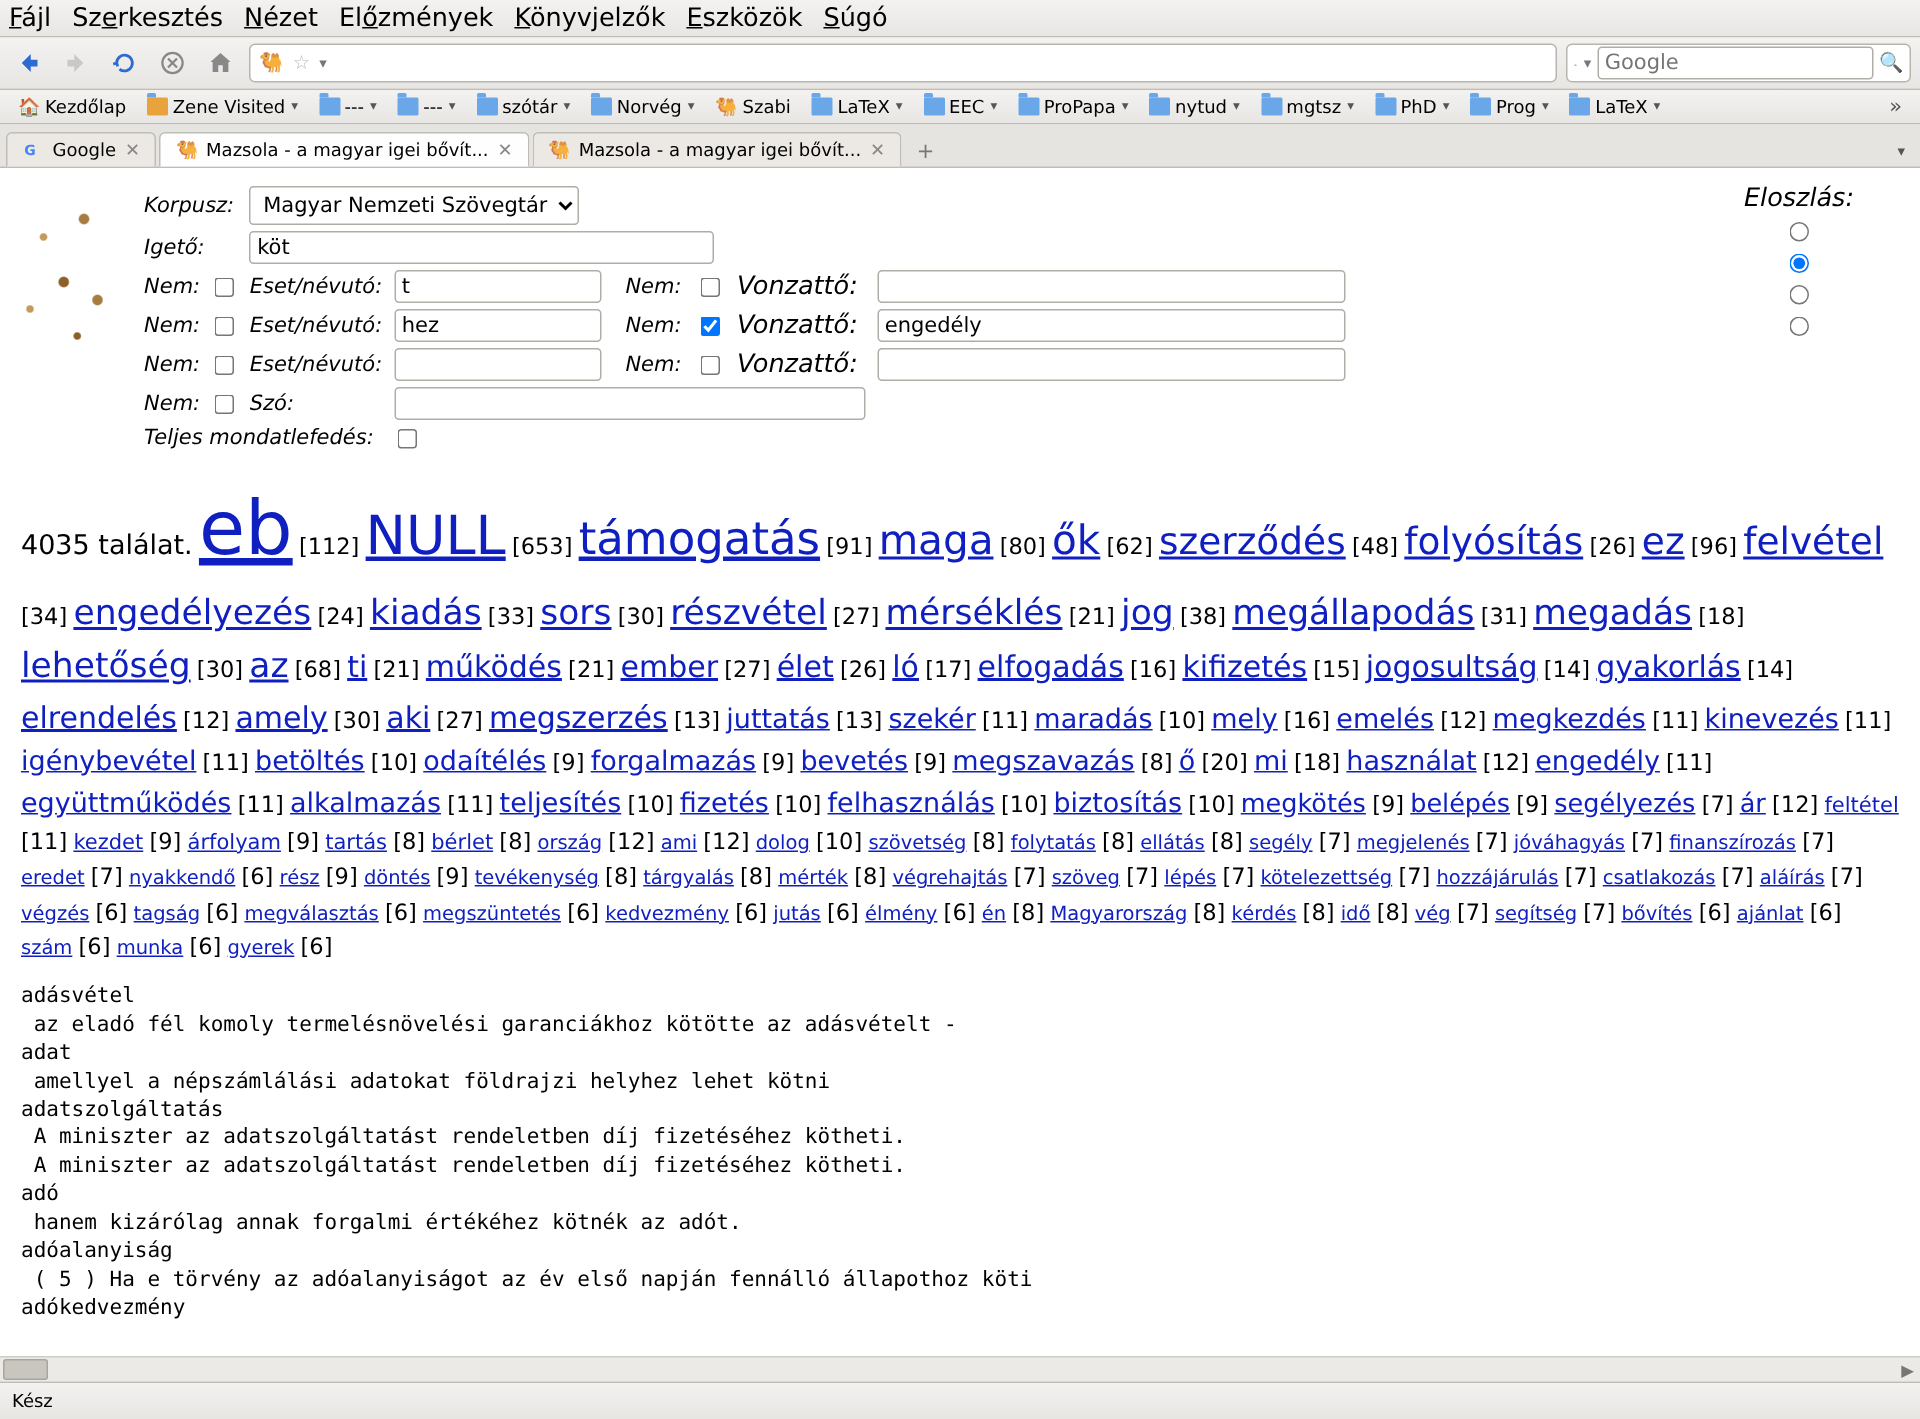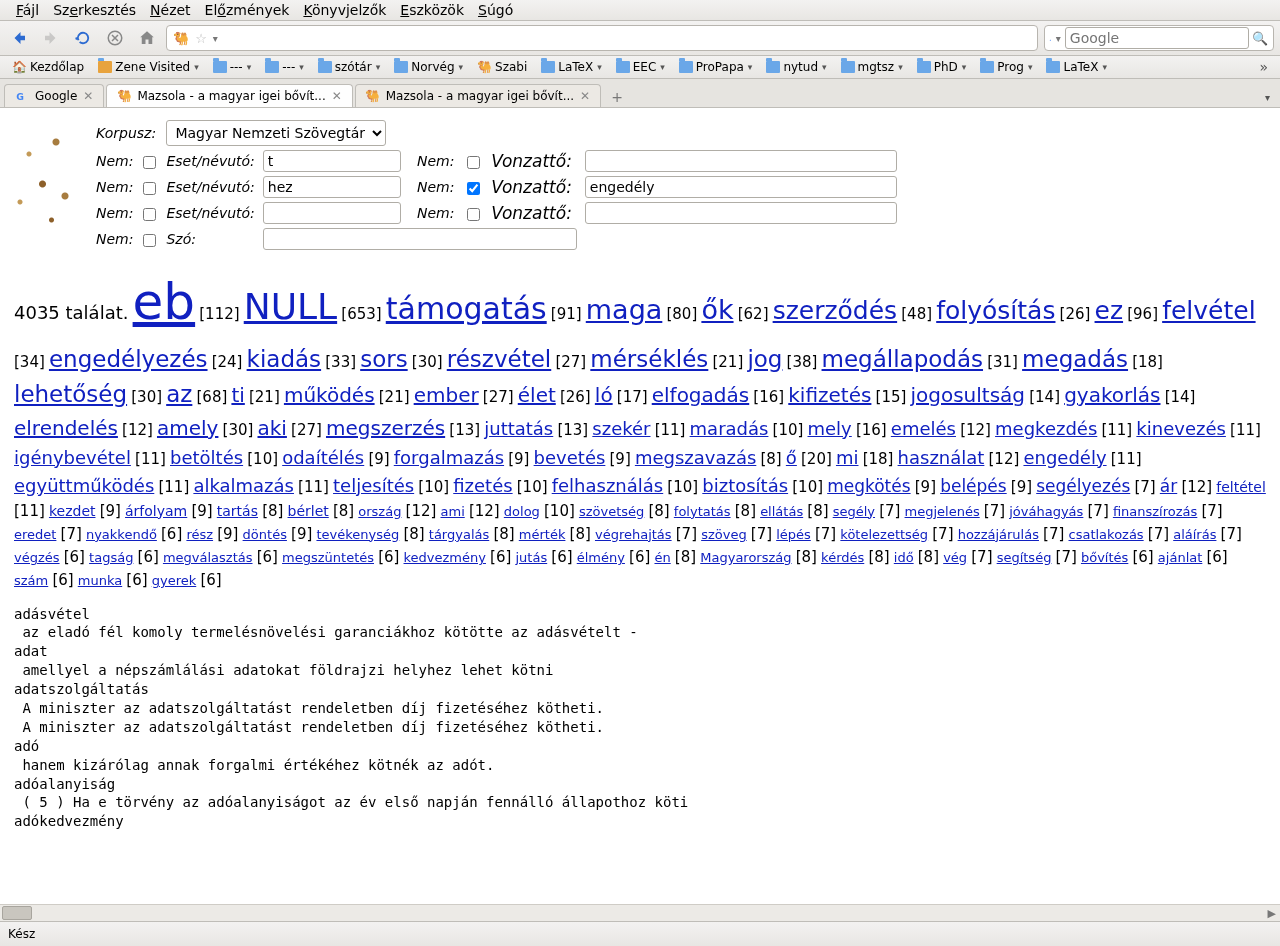--- a/index.html
+++ b/index.html
@@ -1,18 +1,18 @@
 <!DOCTYPE html>
 <html><head>
 <meta charset="utf-8">
 <style>
 html,body{margin:0;padding:0;font-family:"DejaVu Sans","Liberation Sans",sans-serif;font-size:13px;color:#000;background:#fff;height:100%}
 body{display:flex;flex-direction:column;height:946px;width:1280px;overflow:hidden}
 
-.menubar{background:linear-gradient(#f3f2f1,#e8e6e3);border-bottom:1px solid #bfbdb8;display:flex;padding:2px 16px;font-size:14px}
+.menubar{background:linear-gradient(#f3f2f1,#e8e6e3);border-bottom:1px solid #bfbdb8;display:flex;padding:2px 6px;font-size:17px}
 .menubar span{margin-right:14px;cursor:default}
 .menubar span u{text-decoration:underline}
 .toolbar{background:linear-gradient(#f3f2f1,#e8e6e3);border-bottom:1px solid #bfbdb8;display:flex;align-items:center;padding:4px 6px;gap:6px}
 .tbtn{width:26px;height:26px;display:flex;align-items:center;justify-content:center;border-radius:3px;color:#555}
 .tbtn svg{width:18px;height:18px}
 .tbtn.muted{opacity:.35}
 .urlbox{flex:1;display:flex;align-items:center;border:1px solid #b8b5af;border-radius:4px;background:#fff;height:24px;padding:0 6px;gap:6px}
 .urlbox input{flex:1;border:none;outline:none;font-size:13px}
 .searchbox{width:220px;display:flex;align-items:center;border:1px solid #b8b5af;border-radius:4px;background:#fff;height:24px;padding:0 4px;gap:4px}
 .searchbox input{flex:1;border:none;outline:none;font-size:13px}
@@ -226,20 +226,24 @@
     <div class="raisins"></div>
 
     <table class="frm">
       <tbody>
           <tr>
         <td colspan="2">Korpusz:</td>
         <td colspan="5" class="ni">
           <select><option>Magyar Nemzeti Szövegtár</option></select>
         </td>
       </tr>
+      <tr>
+        <td colspan="2">Igető:</td>
+        <td colspan="5" class="ni"><input class="igetoin" type="text" value="köt" style=""></td>
+      </tr>
       </tbody>
         <tbody id="rows">
           <tr>
             <td>Nem:</td>
             <td class="ni"><input type="checkbox" style=""></td>
             <td>Eset/névutó:</td>
             <td class="ni"><input class="casein" type="text" value="t" style=""></td>
             <td>Nem:</td>
             <td class="ni"><input type="checkbox" style=""></td>
             <td style="font-size:17px">Vonzattő:</td>
@@ -266,23 +270,36 @@
             <td class="ni"><input class="vonzin" type="text" value="" style=""></td>
           </tr>
         </tbody>
       <tbody>
           <tr>
         <td>Nem:</td>
         <td class="ni"><input type="checkbox" style=""></td>
         <td>Szó:</td>
         <td colspan="4" class="ni"><input class="szoin" type="text" style=""></td>
       </tr>
+      <tr>
+        <td colspan="3">Teljes mondatlefedés:</td>
+        <td colspan="4" class="ni"><input type="checkbox" style=""></td>
+      </tr>
     </tbody>
       </table>
 
+    <div class="eloszlas">
+      <div>Eloszlás:</div>
+      <div class="radios" id="distradios">
+          <input type="radio" name="dist" style="">
+          <input type="radio" name="dist" checked="" style="">
+          <input type="radio" name="dist" style="">
+          <input type="radio" name="dist" style="">
+        </div>
+    </div>
   </div>
 
   <div class="cloud" id="cloud"><span class="hit">4035 találat.</span> <a href="#" style="font-size:50px">eb</a> <span class="cnt">[112]</span> <a href="#" style="font-size:36px">NULL</a> <span class="cnt">[653]</span> <a href="#" style="font-size:30px">támogatás</a> <span class="cnt">[91]</span> <a href="#" style="font-size:27px">maga</a> <span class="cnt">[80]</span> <a href="#" style="font-size:27px">ők</a> <span class="cnt">[62]</span> <a href="#" style="font-size:25px">szerződés</a> <span class="cnt">[48]</span> <a href="#" style="font-size:25px">folyósítás</a> <span class="cnt">[26]</span> <a href="#" style="font-size:25px">ez</a> <span class="cnt">[96]</span> <a href="#" style="font-size:25px">felvétel</a> <span class="cnt">[34]</span> <a href="#" style="font-size:23px">engedélyezés</a> <span class="cnt">[24]</span> <a href="#" style="font-size:23px">kiadás</a> <span class="cnt">[33]</span> <a href="#" style="font-size:23px">sors</a> <span class="cnt">[30]</span> <a href="#" style="font-size:23px">részvétel</a> <span class="cnt">[27]</span> <a href="#" style="font-size:23px">mérséklés</a> <span class="cnt">[21]</span> <a href="#" style="font-size:23px">jog</a> <span class="cnt">[38]</span> <a href="#" style="font-size:23px">megállapodás</a> <span class="cnt">[31]</span> <a href="#" style="font-size:23px">megadás</a> <span class="cnt">[18]</span> <a href="#" style="font-size:23px">lehetőség</a> <span class="cnt">[30]</span> <a href="#" style="font-size:23px">az</a> <span class="cnt">[68]</span> <a href="#" style="font-size:20px">ti</a> <span class="cnt">[21]</span> <a href="#" style="font-size:20px">működés</a> <span class="cnt">[21]</span> <a href="#" style="font-size:20px">ember</a> <span class="cnt">[27]</span> <a href="#" style="font-size:20px">élet</a> <span class="cnt">[26]</span> <a href="#" style="font-size:20px">ló</a> <span class="cnt">[17]</span> <a href="#" style="font-size:20px">elfogadás</a> <span class="cnt">[16]</span> <a href="#" style="font-size:20px">kifizetés</a> <span class="cnt">[15]</span> <a href="#" style="font-size:20px">jogosultság</a> <span class="cnt">[14]</span> <a href="#" style="font-size:20px">gyakorlás</a> <span class="cnt">[14]</span> <a href="#" style="font-size:20px">elrendelés</a> <span class="cnt">[12]</span> <a href="#" style="font-size:20px">amely</a> <span class="cnt">[30]</span> <a href="#" style="font-size:20px">aki</a> <span class="cnt">[27]</span> <a href="#" style="font-size:20px">megszerzés</a> <span class="cnt">[13]</span> <a href="#" style="font-size:18px">juttatás</a> <span class="cnt">[13]</span> <a href="#" style="font-size:18px">szekér</a> <span class="cnt">[11]</span> <a href="#" style="font-size:18px">maradás</a> <span class="cnt">[10]</span> <a href="#" style="font-size:18px">mely</a> <span class="cnt">[16]</span> <a href="#" style="font-size:18px">emelés</a> <span class="cnt">[12]</span> <a href="#" style="font-size:18px">megkezdés</a> <span class="cnt">[11]</span> <a href="#" style="font-size:18px">kinevezés</a> <span class="cnt">[11]</span> <a href="#" style="font-size:18px">igénybevétel</a> <span class="cnt">[11]</span> <a href="#" style="font-size:18px">betöltés</a> <span class="cnt">[10]</span> <a href="#" style="font-size:18px">odaítélés</a> <span class="cnt">[9]</span> <a href="#" style="font-size:18px">forgalmazás</a> <span class="cnt">[9]</span> <a href="#" style="font-size:18px">bevetés</a> <span class="cnt">[9]</span> <a href="#" style="font-size:18px">megszavazás</a> <span class="cnt">[8]</span> <a href="#" style="font-size:18px">ő</a> <span class="cnt">[20]</span> <a href="#" style="font-size:18px">mi</a> <span class="cnt">[18]</span> <a href="#" style="font-size:18px">használat</a> <span class="cnt">[12]</span> <a href="#" style="font-size:18px">engedély</a> <span class="cnt">[11]</span> <a href="#" style="font-size:18px">együttműködés</a> <span class="cnt">[11]</span> <a href="#" style="font-size:18px">alkalmazás</a> <span class="cnt">[11]</span> <a href="#" style="font-size:18px">teljesítés</a> <span class="cnt">[10]</span> <a href="#" style="font-size:18px">fizetés</a> <span class="cnt">[10]</span> <a href="#" style="font-size:18px">felhasználás</a> <span class="cnt">[10]</span> <a href="#" style="font-size:18px">biztosítás</a> <span class="cnt">[10]</span> <a href="#" style="font-size:17px">megkötés</a> <span class="cnt">[9]</span> <a href="#" style="font-size:17px">belépés</a> <span class="cnt">[9]</span> <a href="#" style="font-size:17px">segélyezés</a> <span class="cnt">[7]</span> <a href="#" style="font-size:17px">ár</a> <span class="cnt">[12]</span> <a href="#" style="font-size:14px">feltétel</a> <span class="cnt">[11]</span> <a href="#" style="font-size:14px">kezdet</a> <span class="cnt">[9]</span> <a href="#" style="font-size:14px">árfolyam</a> <span class="cnt">[9]</span> <a href="#" style="font-size:14px">tartás</a> <span class="cnt">[8]</span> <a href="#" style="font-size:14px">bérlet</a> <span class="cnt">[8]</span> <a href="#" style="font-size:13px">ország</a> <span class="cnt">[12]</span> <a href="#" style="font-size:13px">ami</a> <span class="cnt">[12]</span> <a href="#" style="font-size:13px">dolog</a> <span class="cnt">[10]</span> <a href="#" style="font-size:13px">szövetség</a> <span class="cnt">[8]</span> <a href="#" style="font-size:13px">folytatás</a> <span class="cnt">[8]</span> <a href="#" style="font-size:13px">ellátás</a> <span class="cnt">[8]</span> <a href="#" style="font-size:13px">segély</a> <span class="cnt">[7]</span> <a href="#" style="font-size:13px">megjelenés</a> <span class="cnt">[7]</span> <a href="#" style="font-size:13px">jóváhagyás</a> <span class="cnt">[7]</span> <a href="#" style="font-size:13px">finanszírozás</a> <span class="cnt">[7]</span> <a href="#" style="font-size:13px">eredet</a> <span class="cnt">[7]</span> <a href="#" style="font-size:13px">nyakkendő</a> <span class="cnt">[6]</span> <a href="#" style="font-size:13px">rész</a> <span class="cnt">[9]</span> <a href="#" style="font-size:13px">döntés</a> <span class="cnt">[9]</span> <a href="#" style="font-size:13px">tevékenység</a> <span class="cnt">[8]</span> <a href="#" style="font-size:13px">tárgyalás</a> <span class="cnt">[8]</span> <a href="#" style="font-size:13px">mérték</a> <span class="cnt">[8]</span> <a href="#" style="font-size:13px">végrehajtás</a> <span class="cnt">[7]</span> <a href="#" style="font-size:13px">szöveg</a> <span class="cnt">[7]</span> <a href="#" style="font-size:13px">lépés</a> <span class="cnt">[7]</span> <a href="#" style="font-size:13px">kötelezettség</a> <span class="cnt">[7]</span> <a href="#" style="font-size:13px">hozzájárulás</a> <span class="cnt">[7]</span> <a href="#" style="font-size:13px">csatlakozás</a> <span class="cnt">[7]</span> <a href="#" style="font-size:13px">aláírás</a> <span class="cnt">[7]</span> <a href="#" style="font-size:13px">végzés</a> <span class="cnt">[6]</span> <a href="#" style="font-size:13px">tagság</a> <span class="cnt">[6]</span> <a href="#" style="font-size:13px">megválasztás</a> <span class="cnt">[6]</span> <a href="#" style="font-size:13px">megszüntetés</a> <span class="cnt">[6]</span> <a href="#" style="font-size:13px">kedvezmény</a> <span class="cnt">[6]</span> <a href="#" style="font-size:13px">jutás</a> <span class="cnt">[6]</span> <a href="#" style="font-size:13px">élmény</a> <span class="cnt">[6]</span> <a href="#" style="font-size:13px">én</a> <span class="cnt">[8]</span> <a href="#" style="font-size:13px">Magyarország</a> <span class="cnt">[8]</span> <a href="#" style="font-size:13px">kérdés</a> <span class="cnt">[8]</span> <a href="#" style="font-size:13px">idő</a> <span class="cnt">[8]</span> <a href="#" style="font-size:13px">vég</a> <span class="cnt">[7]</span> <a href="#" style="font-size:13px">segítség</a> <span class="cnt">[7]</span> <a href="#" style="font-size:13px">bővítés</a> <span class="cnt">[6]</span> <a href="#" style="font-size:13px">ajánlat</a> <span class="cnt">[6]</span> <a href="#" style="font-size:13px">szám</a> <span class="cnt">[6]</span> <a href="#" style="font-size:13px">munka</a> <span class="cnt">[6]</span> <a href="#" style="font-size:13px">gyerek</a> <span class="cnt">[6]</span> </div>
 
   <div class="conc" id="conc"><span class="hw">adásvétel</span>
 <span> az eladó fél komoly termelésnövelési garanciákhoz kötötte az adásvételt -</span>
 <span class="hw">adat</span>
 <span> amellyel a népszámlálási adatokat földrajzi helyhez lehet kötni</span>
 <span class="hw">adatszolgáltatás</span>
 <span> A miniszter az adatszolgáltatást rendeletben díj fizetéséhez kötheti.</span>

